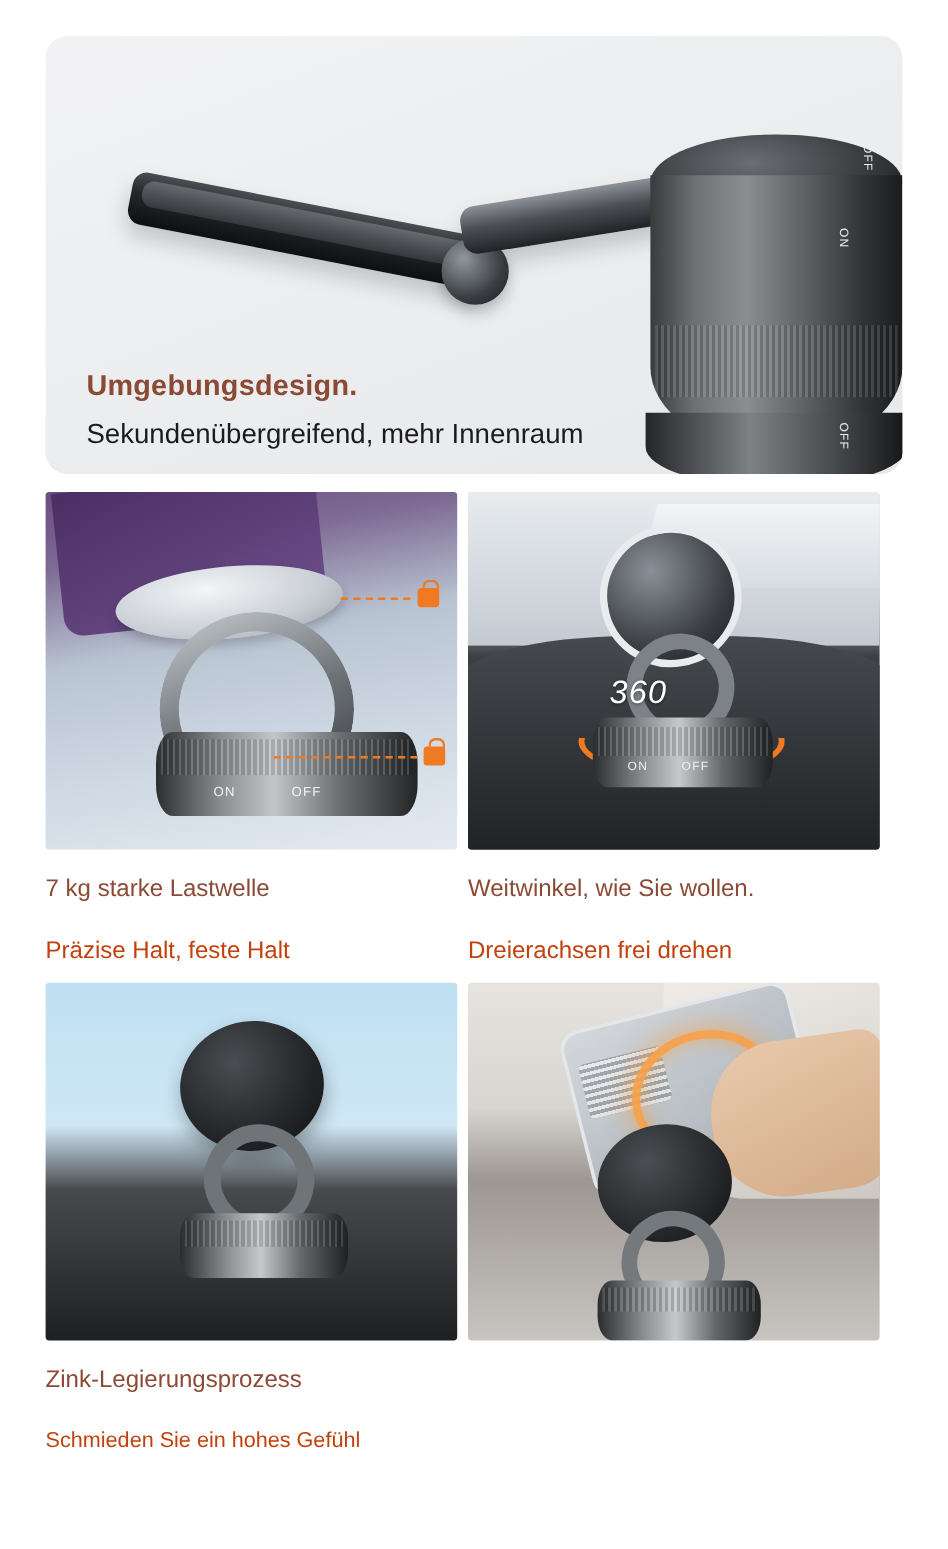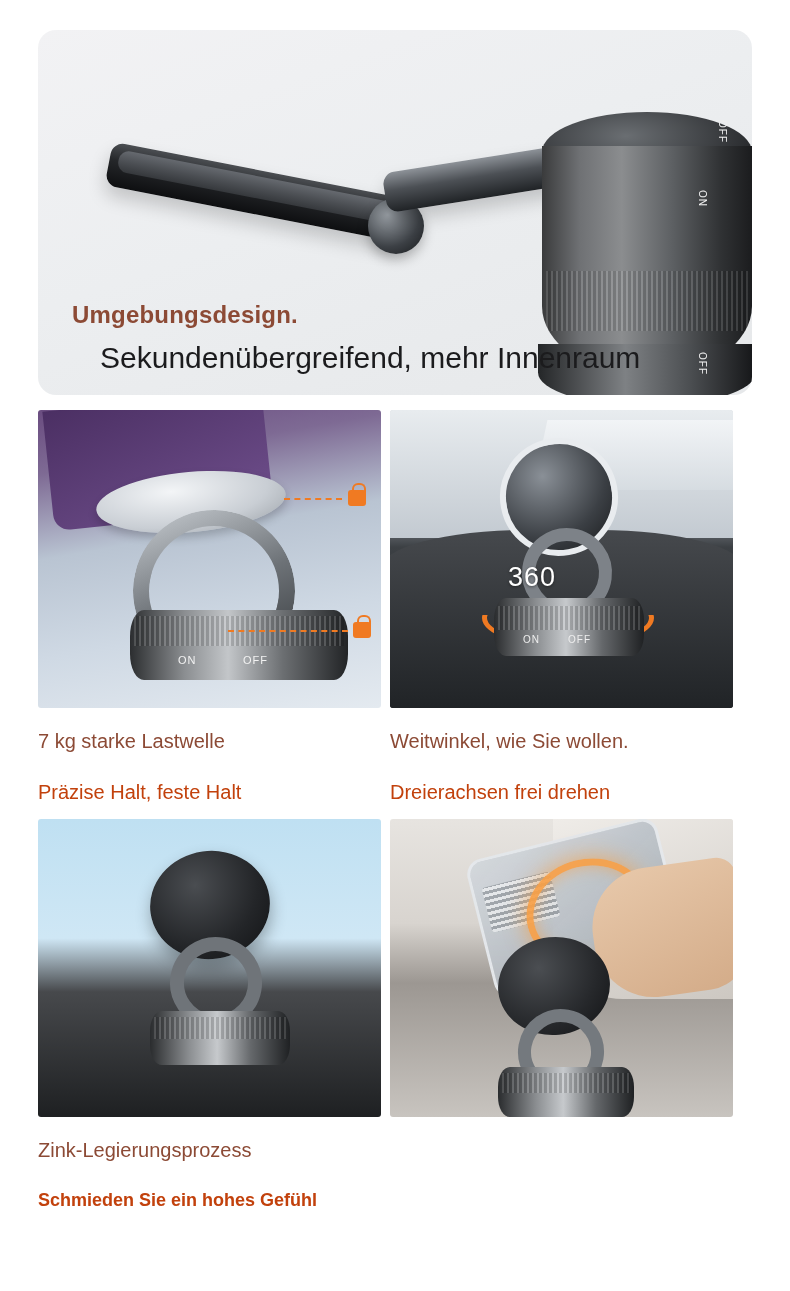--- a/index.html
+++ b/index.html
@@ -42,24 +42,23 @@
   }
   .cap-title {
     font-size: 24px;
     color: #8c4a35;
     letter-spacing: .2px;
     margin-bottom: 12px;
     white-space: nowrap;
     font-weight: bold;
   }
   .cap-sub {
-    font-size: 30px;
+    font-size: 23px;
     color: #1b1b1d;
     white-space: nowrap;
-    margin-left: 28px;
   }
 
   
   .hero-art {
     position: absolute;
     inset: 0;
   }
   .arm1 {
     position: absolute;
     left: 68px;
@@ -183,21 +182,21 @@
     font-size: 20px;
     color: #8c4a35;
     white-space: nowrap;
   }
   .card .txt-sub {
     margin-top: 28px;
     font-size: 20px;
     color: #c2410c;
     white-space: nowrap;
   }
-  .card.small .txt-sub { font-size: 18px; font-weight: bold; }
+  .card.small .txt-sub { font-size: 18px; }
 
   
   .p1 { background: linear-gradient(170deg, #6a4c80 0%, #7e6a94 18%, #b9c4d2 42%, #cfd9e4 70%, #e4eaf0 100%); }
   .p1 .phone {
     position: absolute; left: 10px; top: -10px; width: 220px; height: 120px;
     background: linear-gradient(160deg, #4b2f63, #6f4f8c);
     border-radius: 0 0 16px 16px; transform: rotate(-6deg);
   }
   .p1 .disc {
     position: absolute; left: 58px; top: 62px; width: 190px; height: 60px;
@@ -285,20 +284,21 @@
   .p2 .arrow {
     position:absolute; left:236px; top:196px; width:0; height:0;
     border-left: 16px solid #f07a22;
     border-top: 9px solid transparent;
     border-bottom: 9px solid transparent;
     transform: rotate(18deg);
   }
   .p2 .deg {
     position:absolute; left:118px; top:152px; font-size:27px; color:#ffffff; letter-spacing:1px;
     text-shadow: 0 1px 3px rgba(0,0,0,.45);
+    font-style: italic;
   }
   .p2 .tag { position:absolute; font-size:10px; color:#eee; letter-spacing:1px; }
   .p2 .tag.on { left:133px; top:224px; }
   .p2 .tag.off { left:178px; top:224px; }
 
   
   .p3 { background: linear-gradient(180deg, #bfe0f2 0%, #cfe7f5 40%, #47494c 58%, #1e2022 100%); }
   .p3 .disc {
     position:absolute; left:112px; top:32px; width:120px; height:108px; border-radius:50%;
     background: radial-gradient(circle at 40% 30%, #4a4d51, #232528 60%, #111214 100%);

